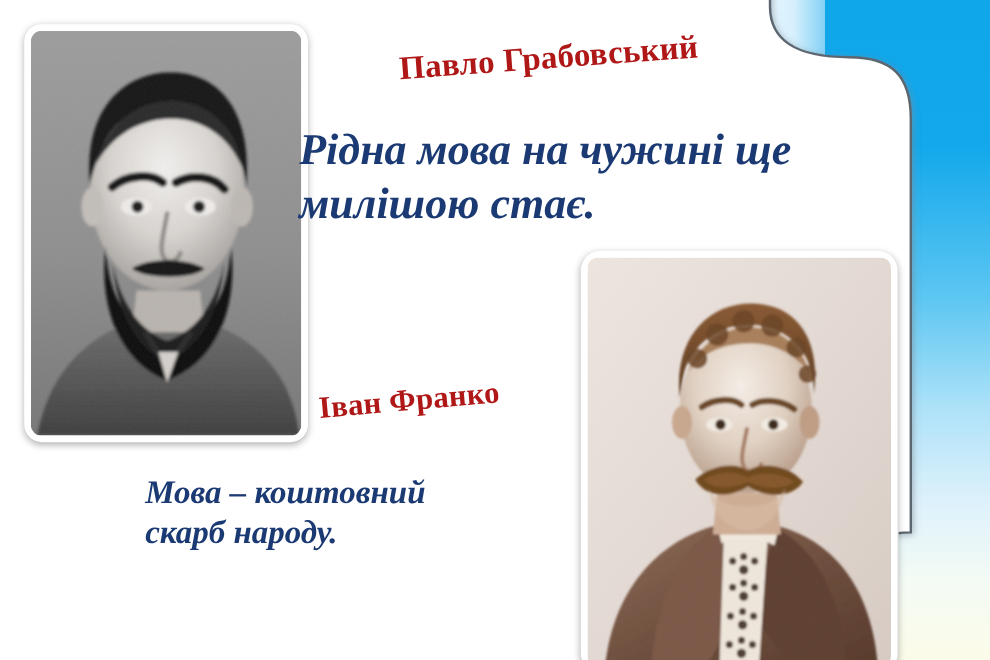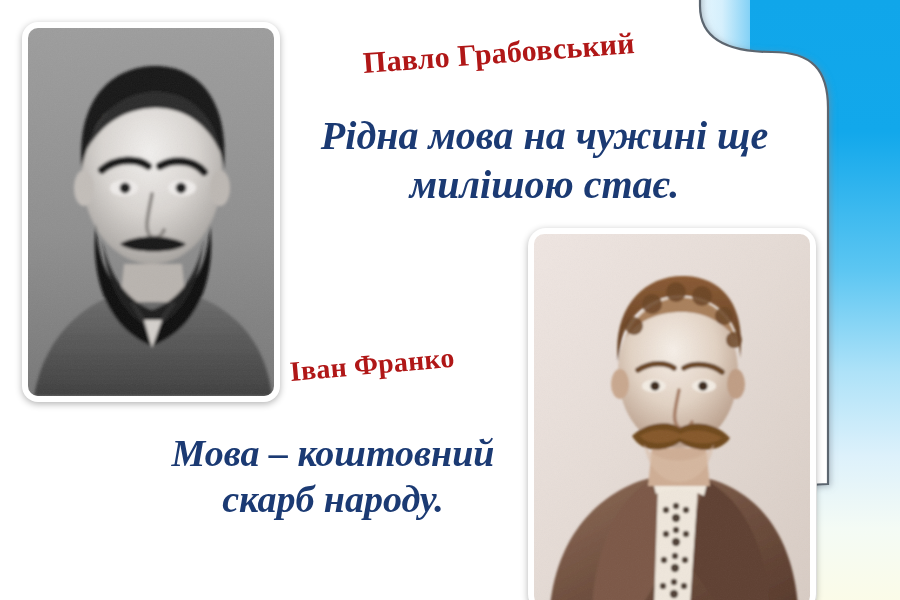--- a/index.html
+++ b/index.html
@@ -80,29 +80,28 @@
     left:290px;top:356px;font-size:28px;
     transform:rotate(-5deg);transform-origin:left center;
   }
 
   .quote{
     position:absolute;
     color:#1b3a73;
     font-family:"Liberation Serif", serif;
     font-style:italic;
     font-weight:700;
-    text-align:center;
     line-height:1.22;
     white-space:pre-line;
   }
   #quote-hrabovskyi{
     left:272px;top:112px;width:545px;font-size:40px;
   }
   #quote-franko{
-    left:118px;top:430px;width:430px;font-size:38px;
+    left:132px;top:430px;width:430px;font-size:30px;
   }
 </style>
 </head>
 <body>
 
 <div id="stage">
 
   <div class="bg-base"></div>
   <div class="bg-blue"></div>
   <div class="bg-blue-fade"></div>

